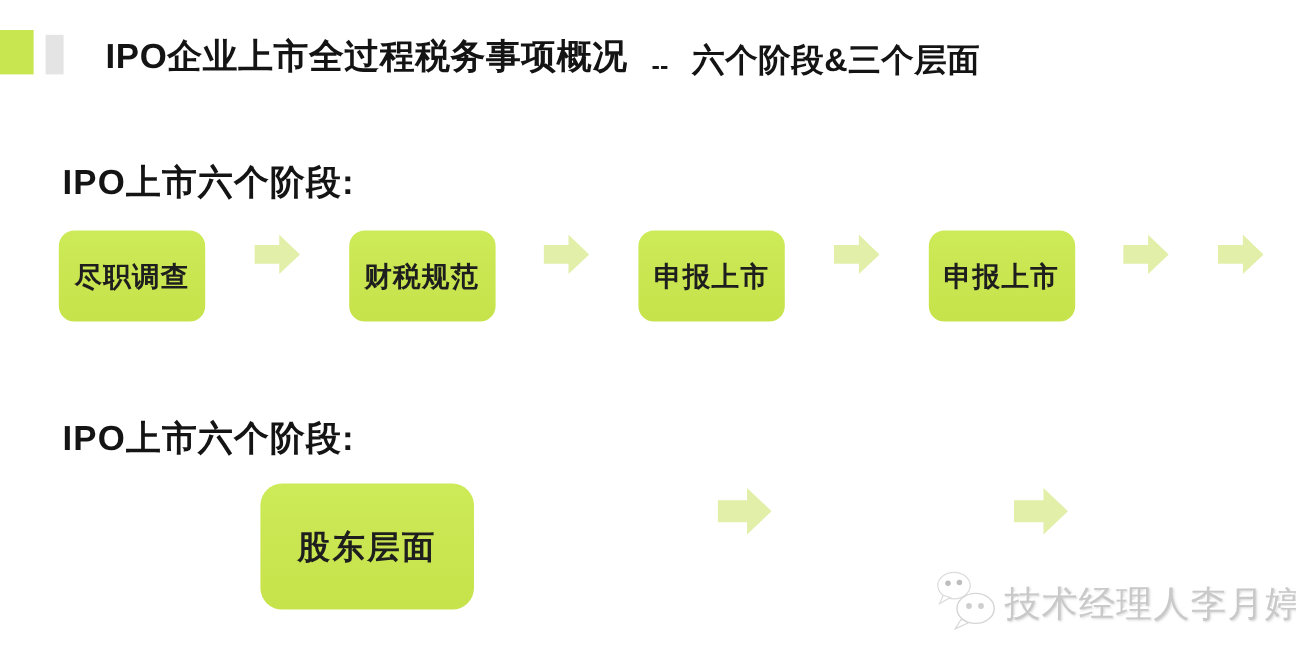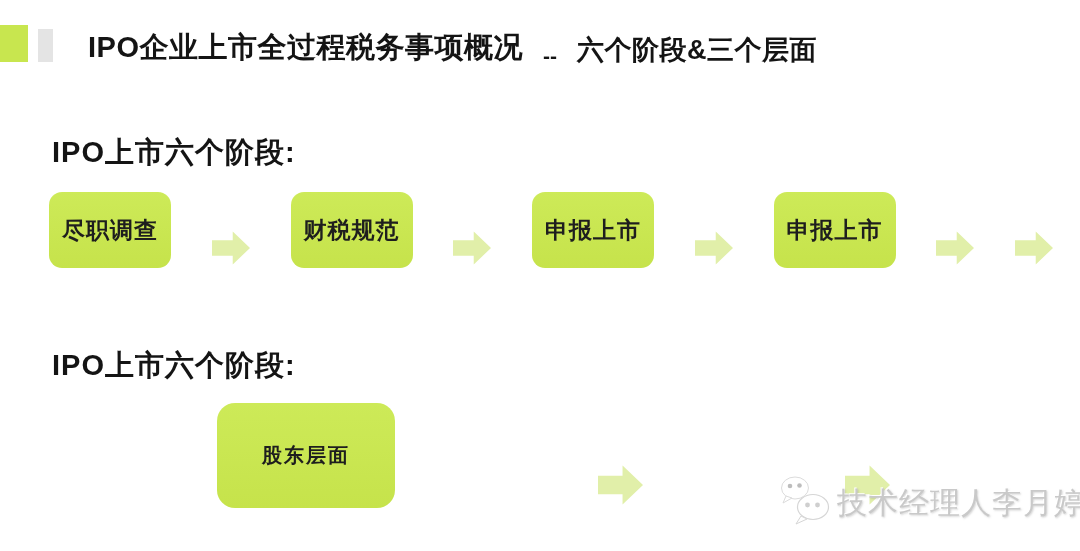--- a/index.html
+++ b/index.html
@@ -63,21 +63,21 @@
     white-space: nowrap;
     margin-left: 12px;
   }
   .section-heading.stages { top: 133px; }
   .section-heading.levels { top: 346px; }
 
   
   .flow-row {
     position: absolute;
     display: flex;
-    align-items: flex-end;
+    align-items: flex-start;
     justify-content: space-between;
   }
   .flow-row.stages-row {
     left: 49px; top: 192px;
     width: 1004px; height: 76px;
   }
   .flow-row.levels-row {
     left: 217px; top: 403px;
     width: 673px; height: 105px;
   }
@@ -93,21 +93,21 @@
     white-space: nowrap;
   }
   .stages-row .flow-box {
     width: 122px; height: 76px;
     border-radius: 13px;
     font-size: 23px;
   }
   .levels-row .flow-box {
     width: 178px; height: 105px;
     border-radius: 18px;
-    font-size: 20px;
+    font-size: 27px;
     letter-spacing: 2px;
   }
 
   .flow-arrow { flex: 0 0 auto; display: flex; align-items: center; }
   .stages-row .flow-arrow svg { width: 38px; height: 40px; }
   .levels-row .flow-arrow svg { width: 45px; height: 46px; }
 
   
   .watermark {
     position: absolute;

